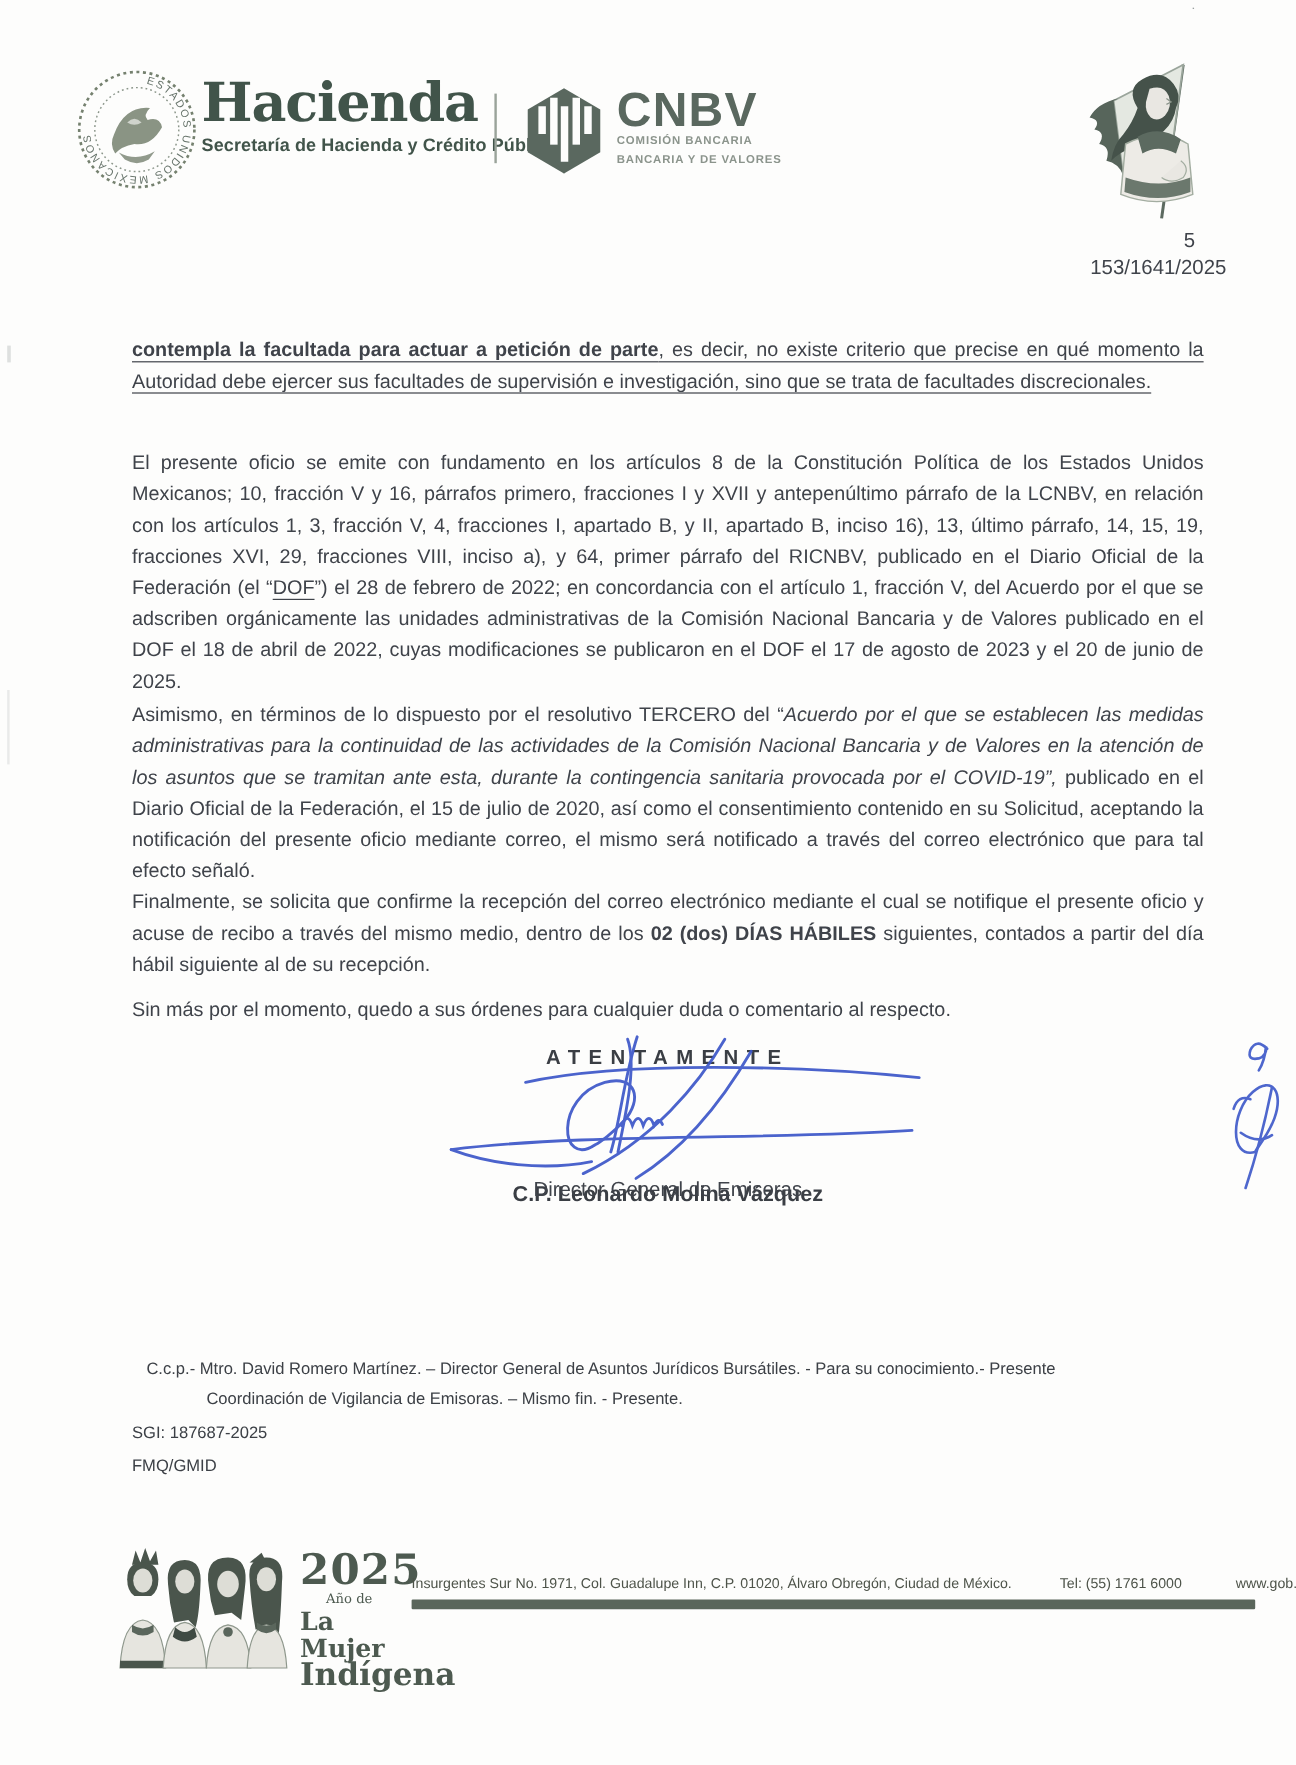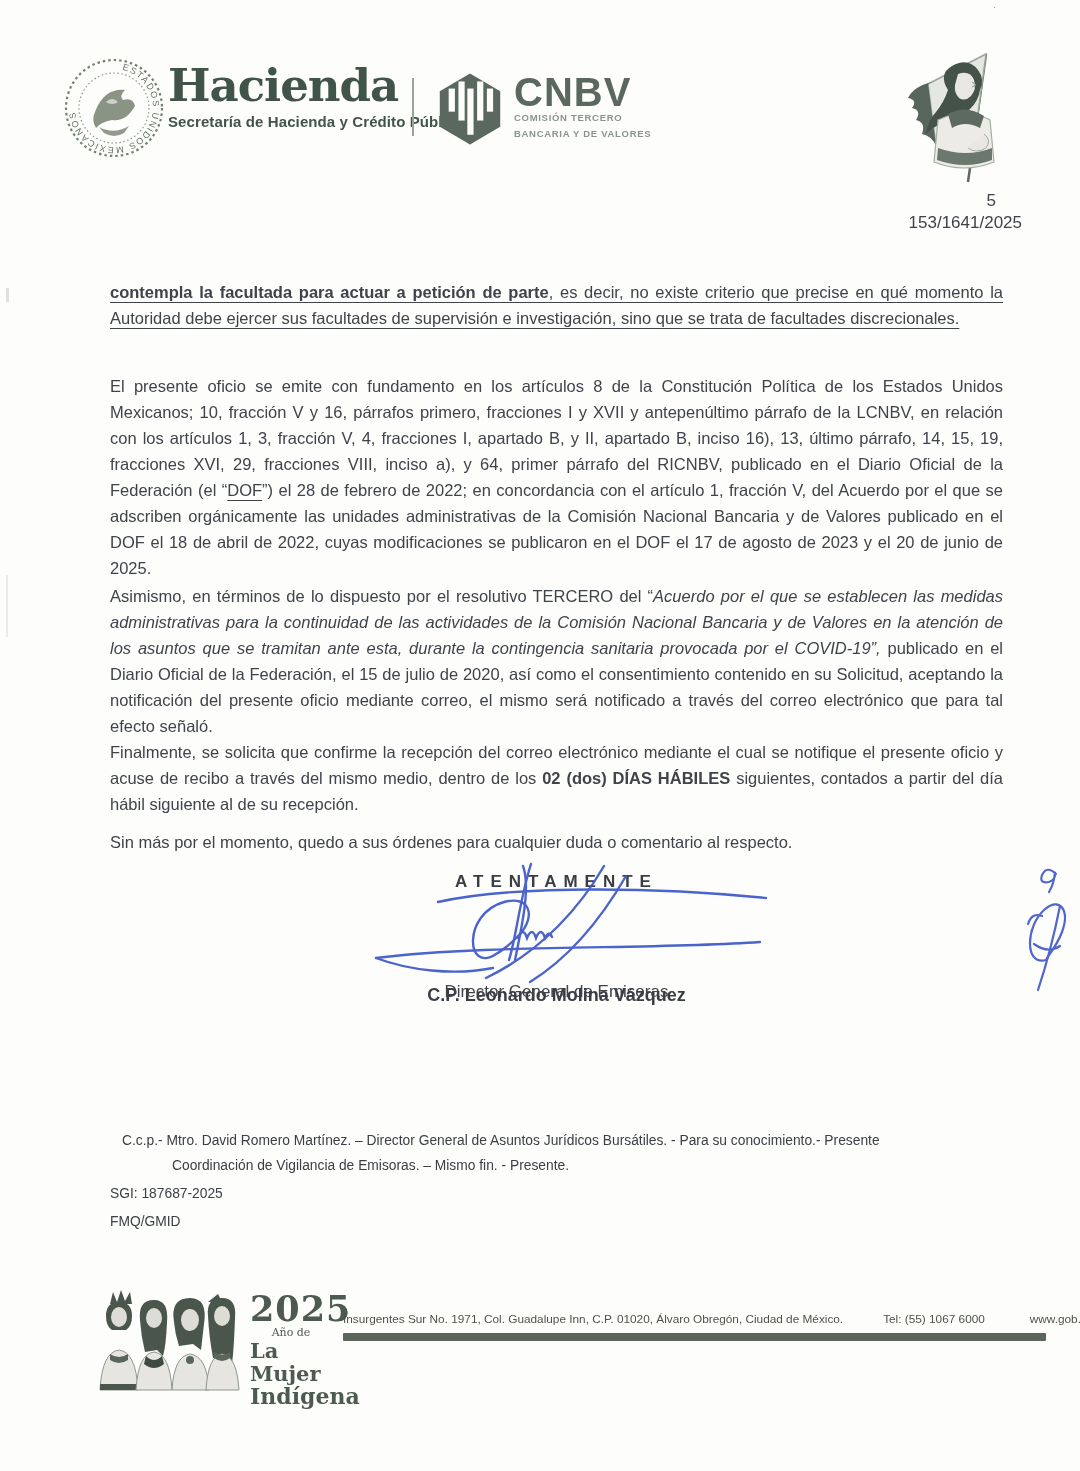--- a/index.html
+++ b/index.html
@@ -59,21 +59,21 @@
   .ccp{position:absolute;left:110px;top:1128px;width:880px;font-size:13.8px;line-height:25px;color:#3c4046;margin-left:12px;}
   .ccp-line2{padding-left:50px;}
   .sgi{position:absolute;left:110px;top:1186px;font-size:13.8px;color:#3c4046;}
   .fmq{position:absolute;left:110px;top:1214px;font-size:13.8px;color:#3c4046;}
   
   .women-svg{position:absolute;left:92px;top:1286px;width:152px;height:106px;}
   .year-block{position:absolute;left:250px;top:1292px;width:100px;color:#4d5a50;font-family:"DejaVu Serif","Liberation Serif",serif;}
   .year-num{font-size:35px;font-weight:bold;line-height:34px;letter-spacing:1px;}
   .year-cap1{font-size:11px;text-align:center;width:82px;line-height:13px;}
   .year-cap2{font-size:21px;font-weight:bold;line-height:23px;}
-  .year-cap3{font-size:22px;font-weight:bold;line-height:23px;}
+  .year-cap3{font-size:26px;font-weight:bold;line-height:23px;}
   .footer-right{position:absolute;left:343px;top:1312px;width:703px;}
   .address-row{display:flex;align-items:baseline;font-size:11.8px;color:#4d5349;white-space:nowrap;}
   .address-row .addr{flex:0 0 auto;}
   .address-row .tel{margin-left:40px;}
   .address-row .web{margin-left:45px;}
   .footer-bar{margin-top:7px;height:8px;background:#5a665b;border-radius:1px;}
   
   .artifact1{position:absolute;left:6px;top:288px;width:3px;height:14px;background:#b9bcbc;opacity:.45;}
   .artifact2{position:absolute;left:6px;top:575px;width:2px;height:62px;background:#c4c7c7;opacity:.35;}
 </style>
@@ -108,21 +108,21 @@
       <polygon points="36,1 70,21 70,61 36,81 2,61 2,21" fill="#5a685f"></polygon>
       <rect x="12" y="18" width="7" height="26" fill="#fdfdfc"></rect>
       <rect x="23" y="10" width="7" height="44" fill="#fdfdfc"></rect>
       <rect x="33" y="18" width="7" height="56" fill="#fdfdfc"></rect>
       <rect x="44" y="10" width="7" height="44" fill="#fdfdfc"></rect>
       <rect x="55" y="18" width="7" height="26" fill="#fdfdfc"></rect>
       <polygon points="36,81 28,70 44,70" fill="#5a685f"></polygon>
     </svg>
     <div class="cnbv-text">
       <div class="cnbv-acronym">CNBV</div>
-      <div class="cnbv-name">COMISIÓN TERCERO</div>
+      <div class="cnbv-name">COMISIÓN BANCARIA</div>
       <div class="cnbv-name">BANCARIA Y DE VALORES</div>
     </div>
   </div>
 
   <svg class="flag-woman" viewBox="0 0 130 136">
 
     <path d="M98 4 L80 132" stroke="#5c6a60" stroke-width="2.5" fill="none"></path>
 
     <path d="M98 4 L40 34 L48 96 L88 78 Z" fill="#e4e8e1" stroke="#9aa59b" stroke-width="1.5"></path>
     <path d="M68 20 L74 86" stroke="#b9c2b8" stroke-width="1.2"></path>
@@ -233,21 +233,21 @@
   <div class="year-block">
     <div class="year-num">2025</div>
     <div class="year-cap1">Año de</div>
     <div class="year-cap2">La Mujer</div>
     <div class="year-cap3">Indígena</div>
   </div>
 
   <div class="footer-right">
     <div class="address-row">
       <span class="addr">Insurgentes Sur No. 1971, Col. Guadalupe Inn, C.P. 01020, Álvaro Obregón, Ciudad de México.</span>
-      <span class="tel">Tel: (55) 1067 6000</span>
+      <span class="tel">Tel: (55) 1761 6000</span>
       <span class="web">www.gob.mx/cnbv</span>
     </div>
     <div class="footer-bar"></div>
   </div>
 
   <div class="artifact1"></div>
   <div class="artifact2"></div>
 
 </div>
 

